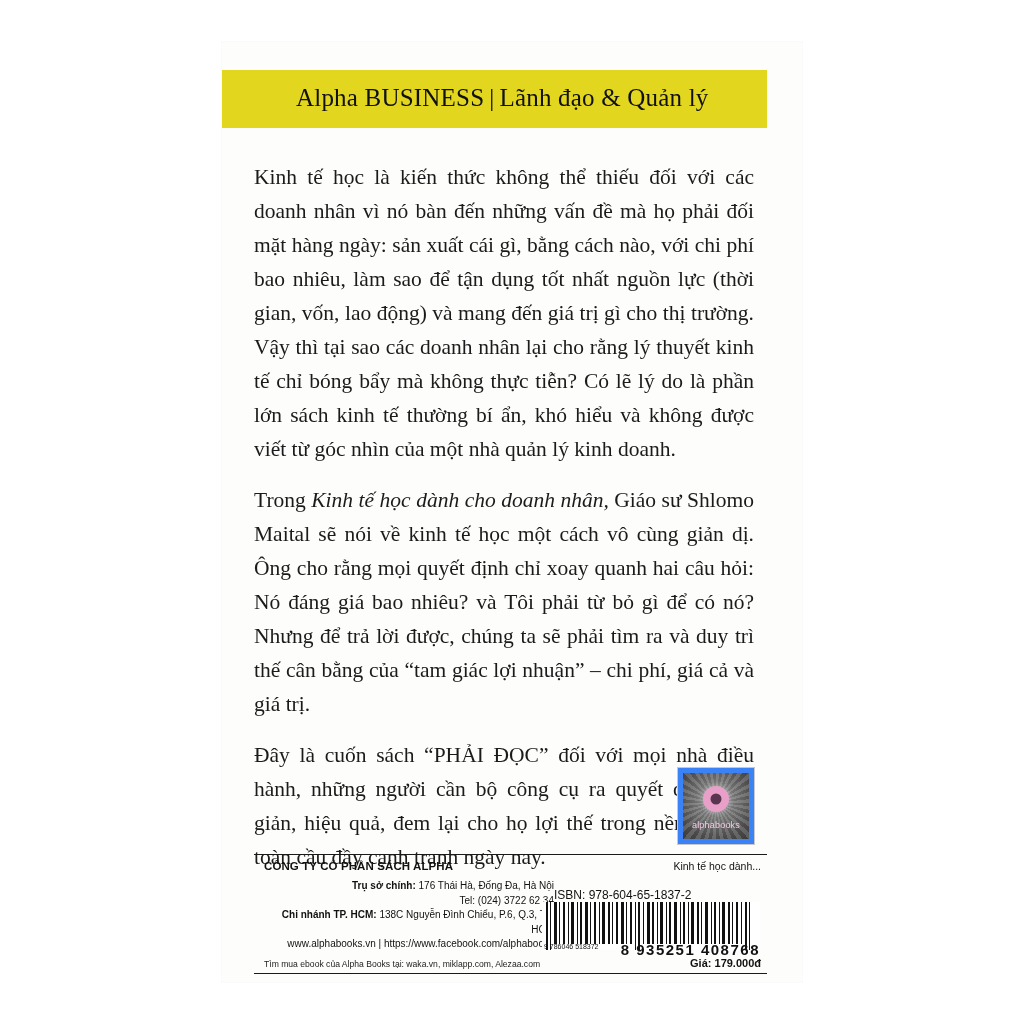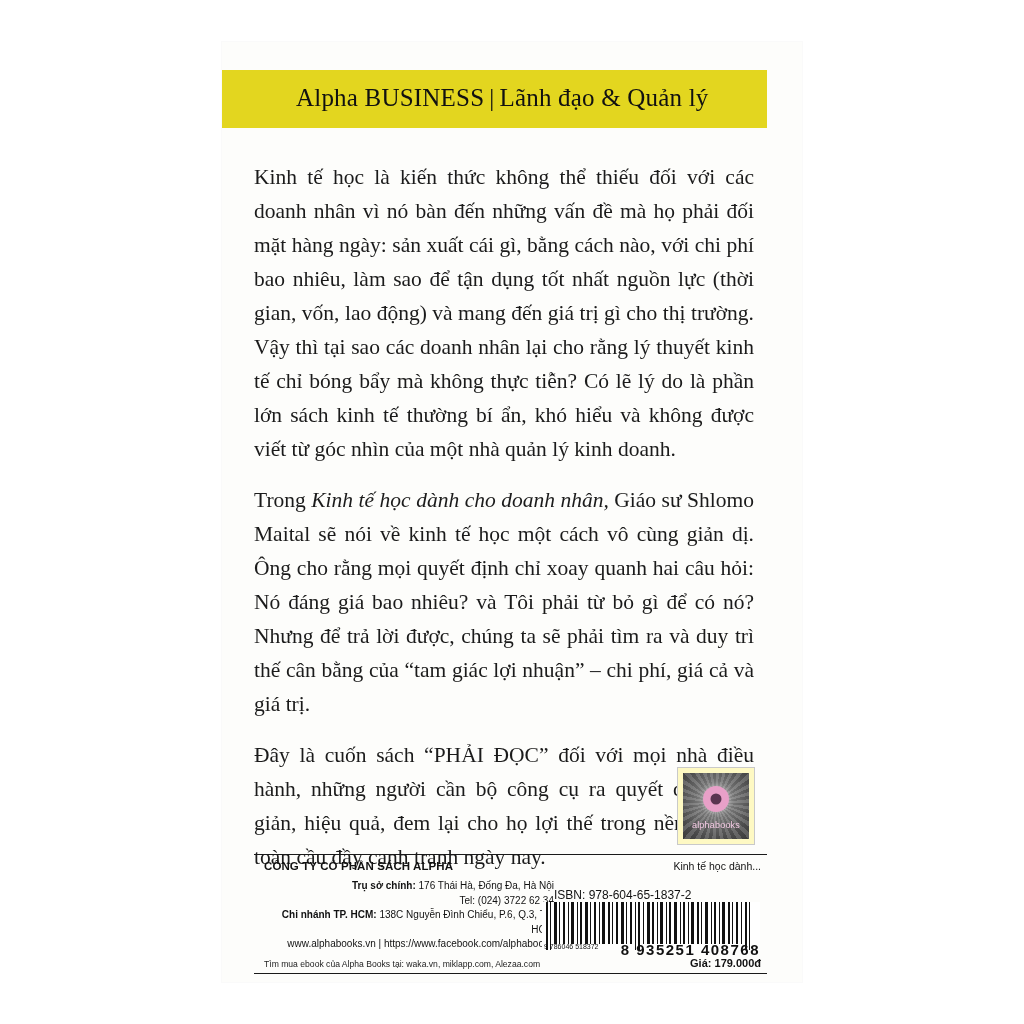--- a/index.html
+++ b/index.html
@@ -68,21 +68,21 @@
   .blurb p:last-child { margin-bottom: 0; }
   .it { font-style: italic; }
 
   
   .logo-badge {
     position: absolute;
     left: 455px;
     top: 725px;
     width: 78px;
     height: 78px;
-    background: #fef9c3;
+    background: #3b82f6;
     border: 1px solid #c9c9c9;
     padding: 5px;
     box-sizing: border-box;
   }
   .logo-inner {
     position: relative;
     width: 100%;
     height: 100%;
     background: radial-gradient(circle at 50% 42%, #8e8e8e 0%, #6f6f6f 40%, #4a4a4a 75%, #3a3a3a 100%);
     overflow: hidden;

